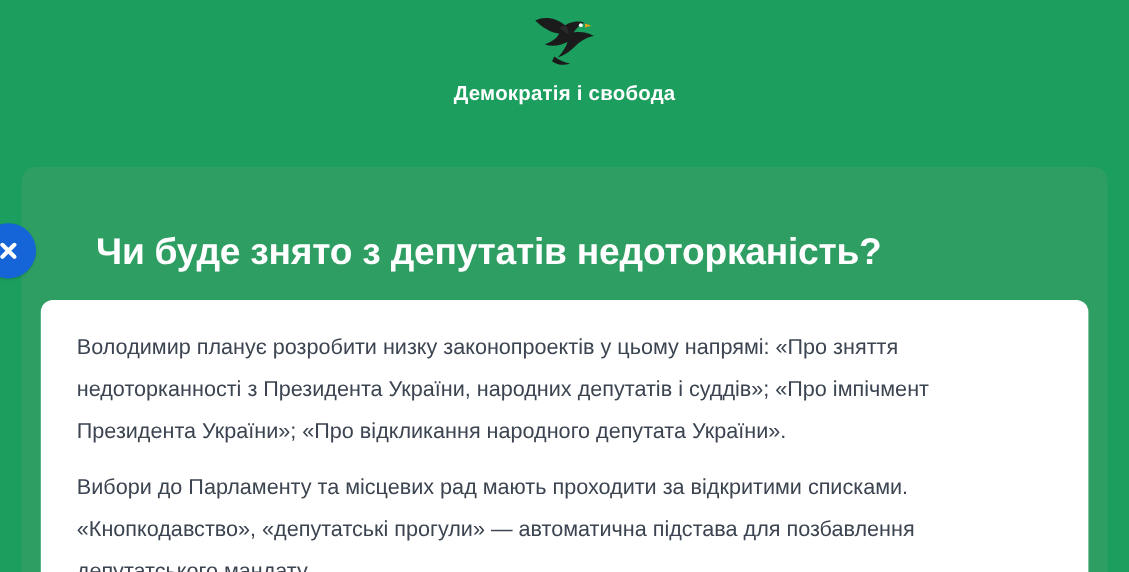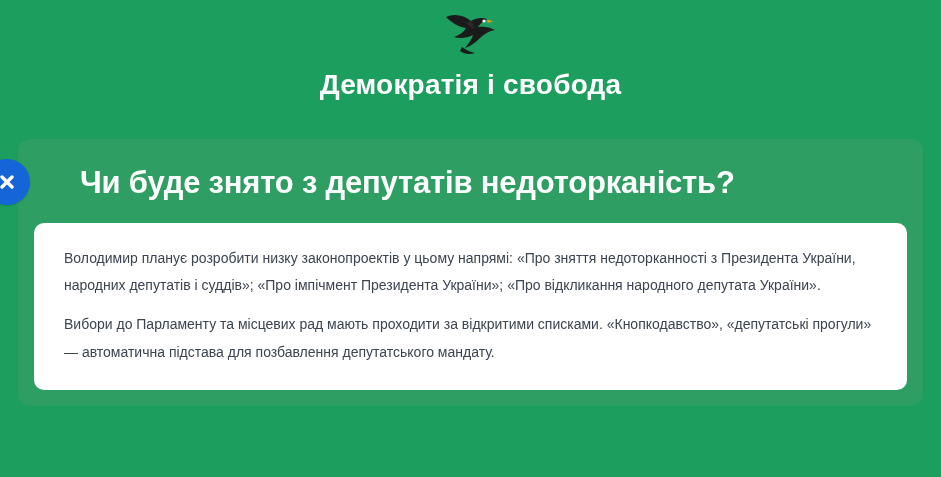--- a/index.html
+++ b/index.html
@@ -30,40 +30,41 @@
     justify-content: center;
     align-items: center;
     height: 52px;
   }
   .logo-svg {
     display: block;
   }
   .site-title {
     margin-top: 8px;
     color: #ffffff;
-    font-size: 28px;
+    font-size: 17px;
     font-weight: bold;
     letter-spacing: 0.2px;
     line-height: 1.2;
   }
 
   
   .card {
     position: absolute;
     left: 18px;
     top: 139px;
     width: 905px;
     background: #2e9e63;
     border-radius: 12px;
     padding: 0;
     box-sizing: border-box;
   }
   .card-header {
     position: relative;
     padding: 26px 30px 22px 62px;
+    margin-top: 27px;
   }
   .card-title {
     color: #ffffff;
     font-size: 31px;
     font-weight: bold;
     line-height: 1.15;
     margin: 0;
     letter-spacing: -0.2px;
   }
   .close-badge {
@@ -85,21 +86,21 @@
   }
 
   .card-body {
     background: #ffffff;
     border-radius: 10px;
     margin: 0 16px 16px 16px;
     padding: 22px 30px 24px 30px;
   }
   .body-par {
     color: #3b4450;
-    font-size: 14px;
+    font-size: 18px;
     line-height: 1.95;
     margin: 0;
     text-align: left;
   }
   .body-par + .body-par {
     margin-top: 12px;
   }
 </style>
 </head>
 <body>

